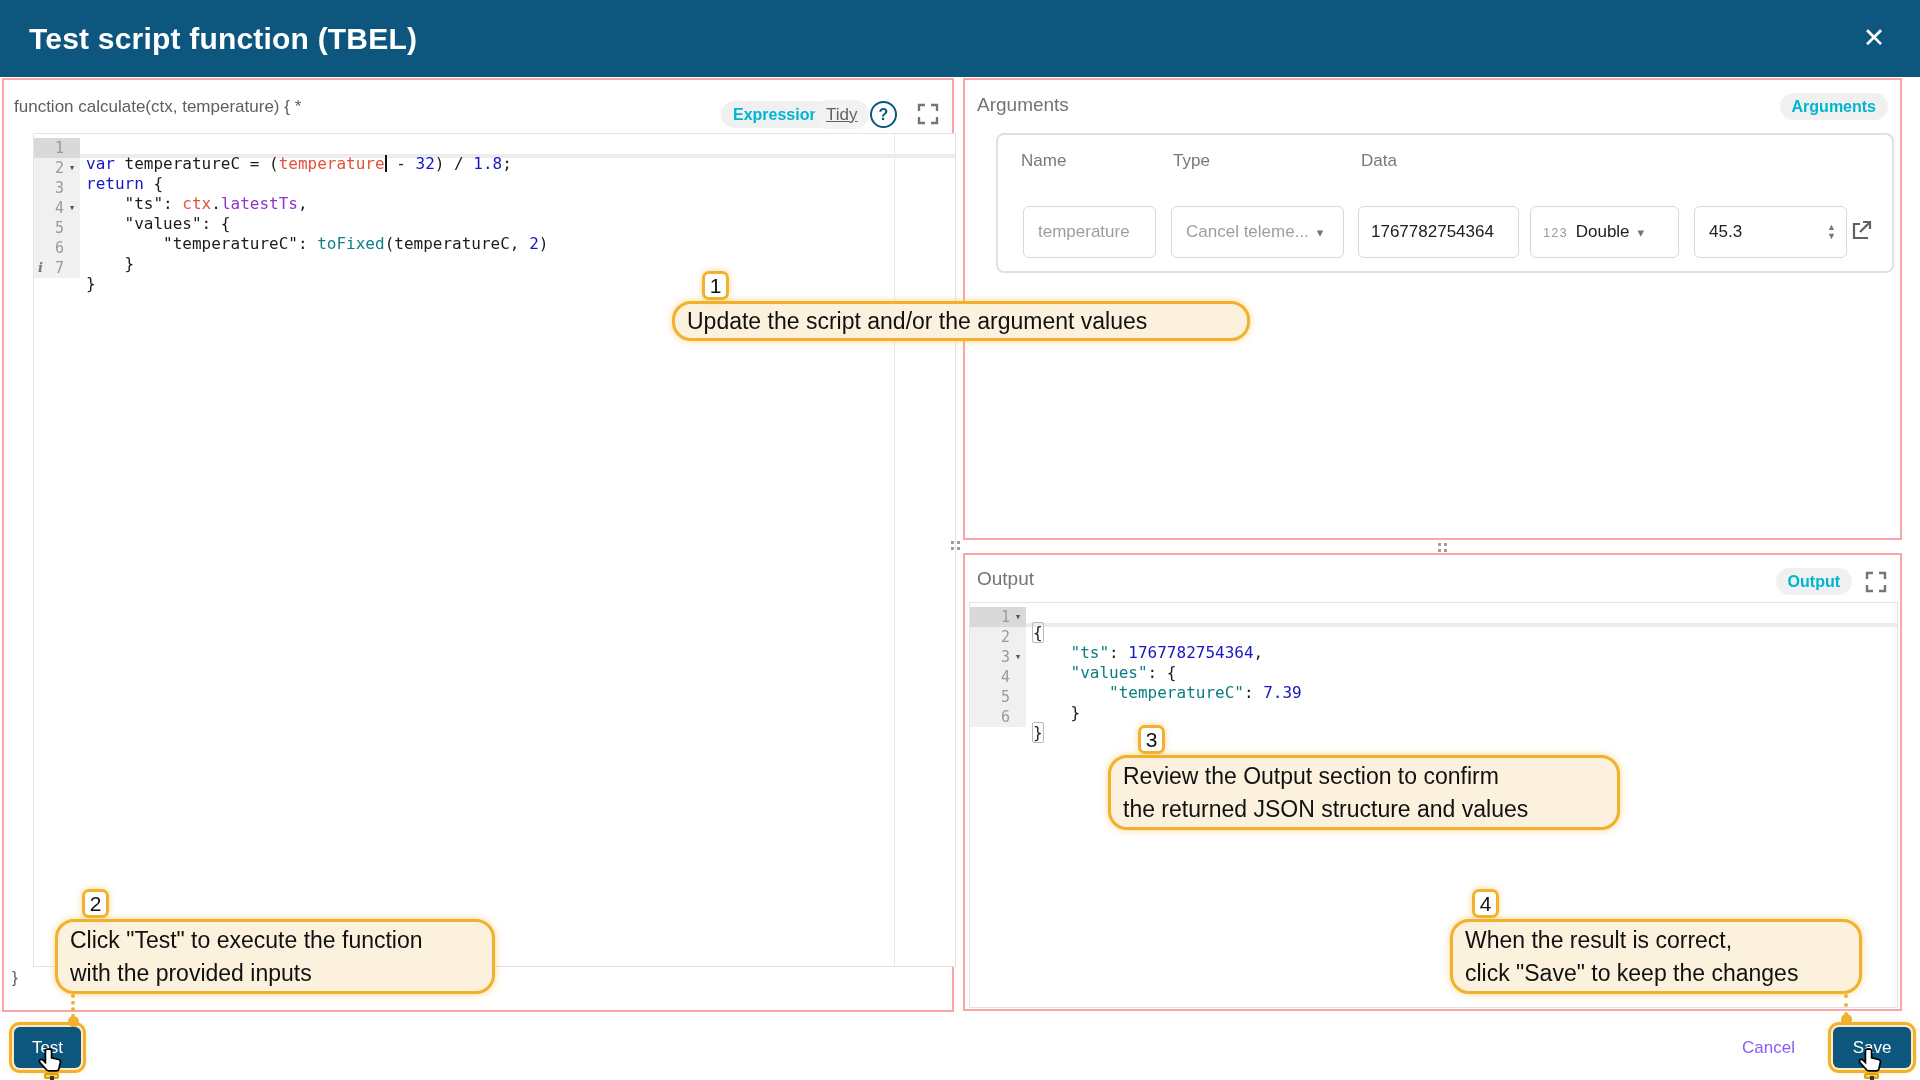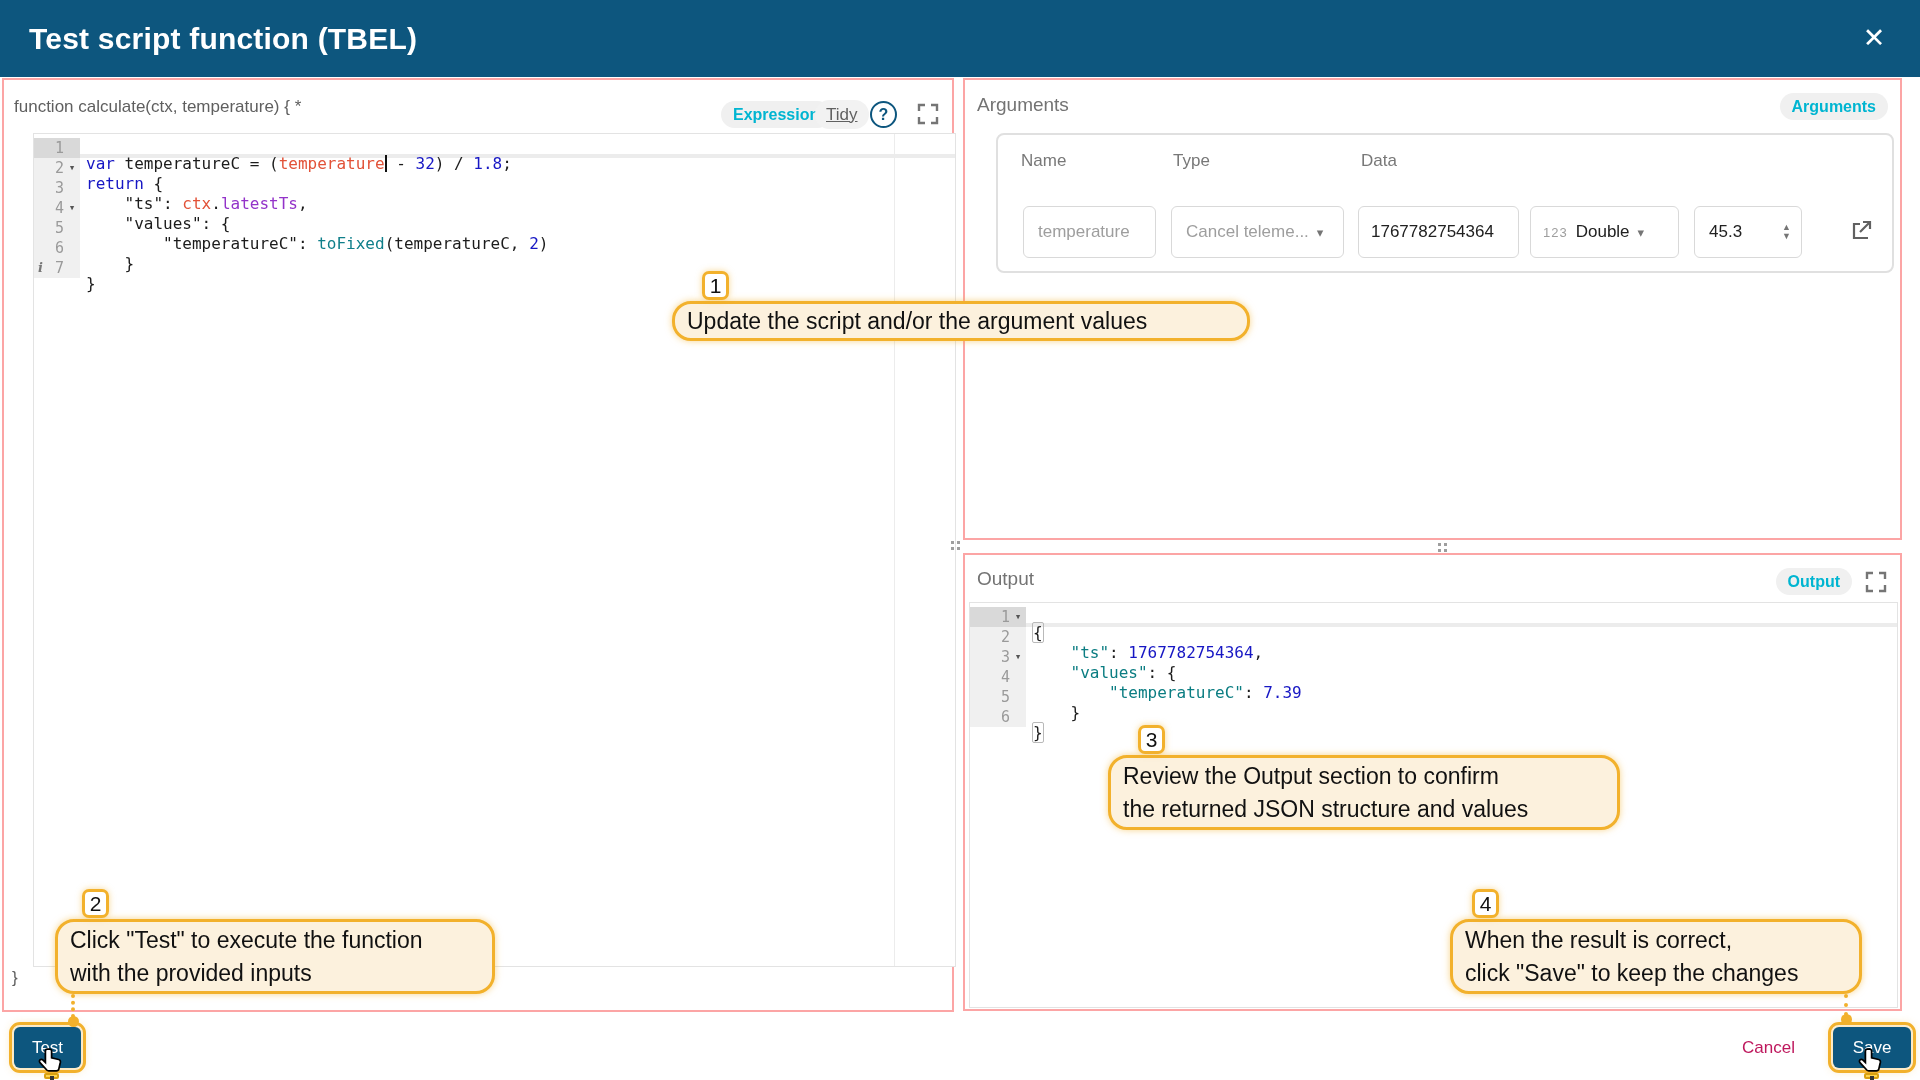--- a/index.html
+++ b/index.html
@@ -52,21 +52,21 @@
   .t123{font-size:13px;color:#9e9e9e;letter-spacing:1px;margin-right:8px;}
 
   
   .dots{display:grid;grid-template-columns:3px 3px;grid-gap:3px;}
   .dots i{width:3px;height:3px;background:#9e9e9e;display:block;}
 
   
   .btn-primary{background:#0d567e;color:#fff;border:none;border-radius:6px;font-size:17px;font-weight:500;
                font-family:"Liberation Sans",sans-serif;cursor:pointer;}
   .hl{outline:3px solid #f2b12c;outline-offset:2px;box-shadow:0 0 10px 2px rgba(242,177,44,.45);}
-  .btn-text{background:none;border:none;color:#be185d;font-size:17px;font-weight:500;
+  .btn-text{background:none;border:none;color:#8b5cf6;font-size:17px;font-weight:500;
             font-family:"Liberation Sans",sans-serif;cursor:pointer;}
 
   
   .callout-box{background:#fcf1dd;border:3px solid #f2b12c;border-radius:19px;box-shadow:0 0 7px rgba(242,177,44,.55);
                color:#111;font-size:23px;display:flex;flex-direction:column;justify-content:center;padding:2px 12px;z-index:50;}
   .callout-box span{line-height:33px;white-space:nowrap;}
   .callout-num{background:#fff;border:3px solid #f2b12c;border-radius:7px;width:27px;height:29px;z-index:51;
                display:flex;align-items:center;justify-content:center;font-size:21px;color:#111;box-shadow:0 0 6px rgba(242,177,44,.5);}
   .connector{width:0;border-left:4px dotted #f2b12c;z-index:49;}
   .conn-dot{width:11px;height:11px;border-radius:50%;background:#f2b12c;z-index:52;}
@@ -176,21 +176,21 @@
         <span class="dd-arrow">▾</span>
       </div>
       <div class="abs field" style="left:360px;top:71px;width:161px;padding-left:12px;overflow:hidden;">
         <span class="val" style="white-space:nowrap;">1767782754364</span>
       </div>
       <div class="abs field" style="left:532px;top:71px;width:149px;padding-left:12px;">
         <span class="t123">123</span>
         <span class="val">Double</span>
         <span class="dd-arrow">▾</span>
       </div>
-      <div class="abs field" style="left:696px;top:71px;width:108px;padding-left:14px;">
+      <div class="abs field" style="left:696px;top:71px;width:153px;padding-left:14px;">
         <span class="val">45.3</span>
         <span class="spin">
           <span>▲</span>
           <span>▼</span>
         </span>
       </div>
       <svg class="abs" style="left:851px;top:84px;" width="24" height="24" viewBox="0 0 24 24">
         <path d="M19 19H5V5h6" fill="none" stroke="#616161" stroke-width="2.2"></path>
         <path d="M14 3h7v7 M20.5 3.5L11 13" fill="none" stroke="#616161" stroke-width="2.2"></path>
       </svg>

